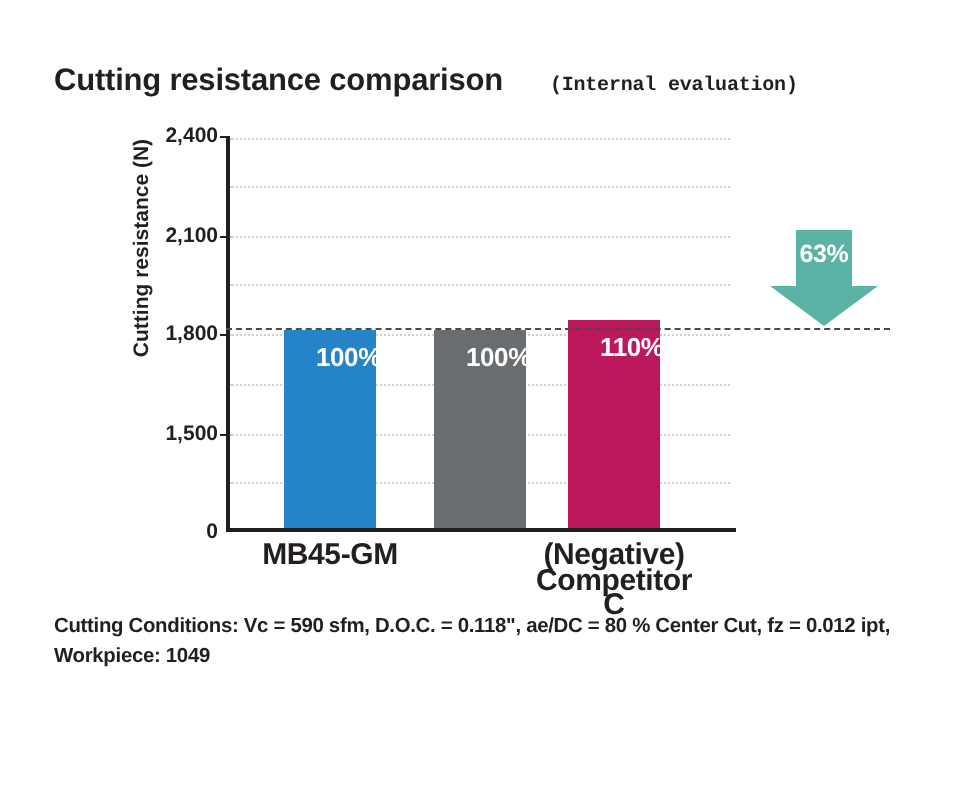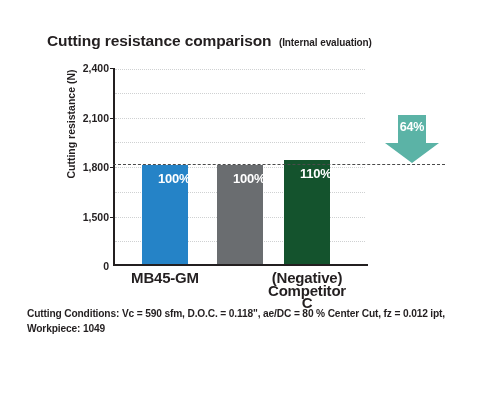--- a/index.html
+++ b/index.html
@@ -20,28 +20,28 @@
     position: absolute;
     left: 27px;
     top: 32px;
     white-space: nowrap;
   }
   #chart-title {
     font-size: 15.5px;
     font-weight: 600;
     color: #231f20;
     letter-spacing: -0.1px;
-    margin-left: 20px;
   }
   #chart-subtitle {
     font-size: 10px;
     font-weight: 600;
     color: #231f20;
-    margin-left: 3px;
+    margin-left: 19px;
     letter-spacing: -0.1px;
+    font-family: Liberation Mono, monospace;
   }
 
   
   #plot-area {
     position: absolute;
     left: 113px;
     top: 68px;
     width: 252px;
     height: 198px;
   }
@@ -222,21 +222,21 @@
       <div class="gridline" style="top: 24.75px; border-top-color: rgb(207, 209, 210);"></div>
       <div class="gridline" style="top: 1px; border-top-color: rgb(207, 209, 210);"></div>
     </div>
   <div id="bars">
       <div class="bar" style="left: 29px; width: 46px; height: 99px; background: rgb(37, 131, 199);">
         <div class="bar-value">100%</div>
       </div>
       <div class="bar" style="left: 104px; width: 46px; height: 99px; background: rgb(106, 109, 112);">
         <div class="bar-value">100%</div>
       </div>
-      <div class="bar" style="left: 171px; width: 46px; height: 103.95px; background: #14532d;">
+      <div class="bar" style="left: 171px; width: 46px; height: 103.95px; background: #be185d;">
         <div class="bar-value">110%</div>
       </div>
     </div>
   <div id="axis-y-line"></div>
   <div id="axis-x-line"></div>
 </div>
 
 <div id="reference-line" style="top: 164px; border-top-color: rgb(74, 74, 74);"></div>
 
 <div id="cat-labels">
@@ -248,19 +248,19 @@
     <div class="cat-label" style="left: 262px; width: 90px;">
       <span class="sub">(Negative)</span>
       <span class="sub">Competitor C</span>
     </div>
   </div>
 
 <div id="arrow-annotation">
   <svg width="54" height="48" viewBox="0 0 54 48">
     <polygon id="arrow-shape" points="13,0 41,0 41,28 54,28 27,48 0,28 13,28" fill="#5bb3a6"></polygon>
   </svg>
-  <div id="arrow-label">64%</div>
+  <div id="arrow-label">63%</div>
 </div>
 
 <div id="footnote">
   <div>Cutting Conditions: Vc = 590 sfm, D.O.C. = 0.118", ae/DC = 80 % Center Cut, fz = 0.012 ipt,</div>
   <div>Workpiece: 1049</div>
 </div>
 
 </body></html>

